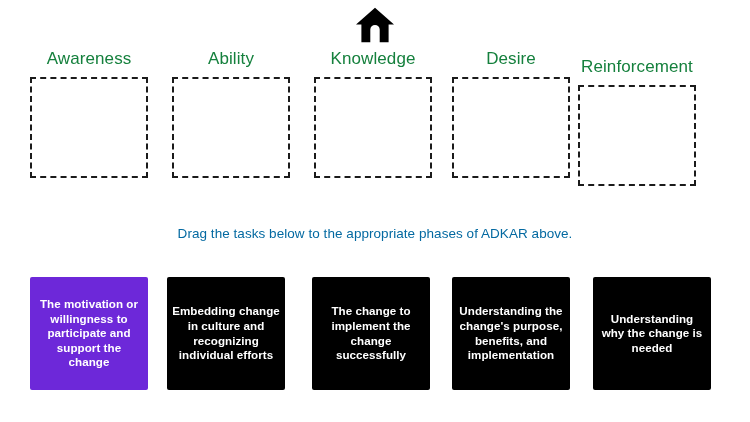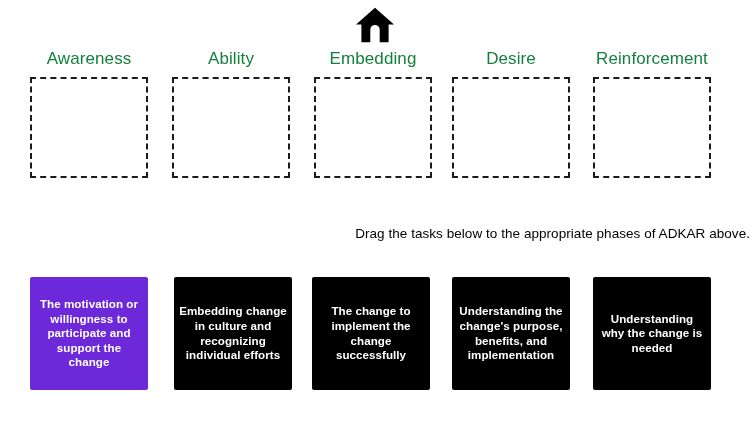--- a/index.html
+++ b/index.html
@@ -67,38 +67,38 @@
     border: 2.5px dashed #1b1b1b;
     background: #ffffff;
     box-sizing: content-box;
   }
 
   
   .col-0 { left: 0px;   }
   .col-1 { left: 142px; }
   .col-2 { left: 284px; }
   .col-3 { left: 422px; }
-  .col-4 { left: 563px; }
+  .col-4 { left: 548px; margin-top: 8px; }
 
   
   .phase-col .phase-label.wide {
     width: 160px;
     margin-left: -21px;
   }
 
   
   .instruction {
     position: absolute;
     left: 0;
     top: 224px;
     width: 750px;
-    text-align: right;
+    text-align: center;
     font-size: 13.5px;
     line-height: 19px;
-    color: #000000;
+    color: #0369a1;
     letter-spacing: 0.05px;
   }
 
   
   .cards-row {
     position: absolute;
     left: 30px;
     top: 277px;
     width: 682px;
     height: 113px;
@@ -149,21 +149,21 @@
       <span class="phase-label">Awareness</span>
       <div class="dropzone"></div>
     </div>
 
     <div class="phase-col col-1">
       <span class="phase-label">Ability</span>
       <div class="dropzone"></div>
     </div>
 
     <div class="phase-col col-2">
-      <span class="phase-label">Embedding</span>
+      <span class="phase-label">Knowledge</span>
       <div class="dropzone"></div>
     </div>
 
     <div class="phase-col col-3">
       <span class="phase-label">Desire</span>
       <div class="dropzone"></div>
     </div>
 
     <div class="phase-col col-4">
       <span class="phase-label wide">Reinforcement</span>
@@ -173,21 +173,21 @@
   </div>
 
   <div class="instruction">Drag the tasks below to the appropriate phases of ADKAR above.</div>
 
   <div class="cards-row">
 
     <div class="task-card first" style="left:0px;">
       <span class="card-text">The motivation or willingness to participate and support the change</span>
     </div>
 
-    <div class="task-card" style="left:144px;">
+    <div class="task-card" style="left:137px;">
       <span class="card-text">Embedding change in culture and recognizing individual efforts</span>
     </div>
 
     <div class="task-card" style="left:282px;">
       <span class="card-text">The change to implement the change successfully</span>
     </div>
 
     <div class="task-card" style="left:422px;align-items:center;">
       <span class="card-text">Understanding the change's purpose, benefits, and implementation</span>
     </div>

